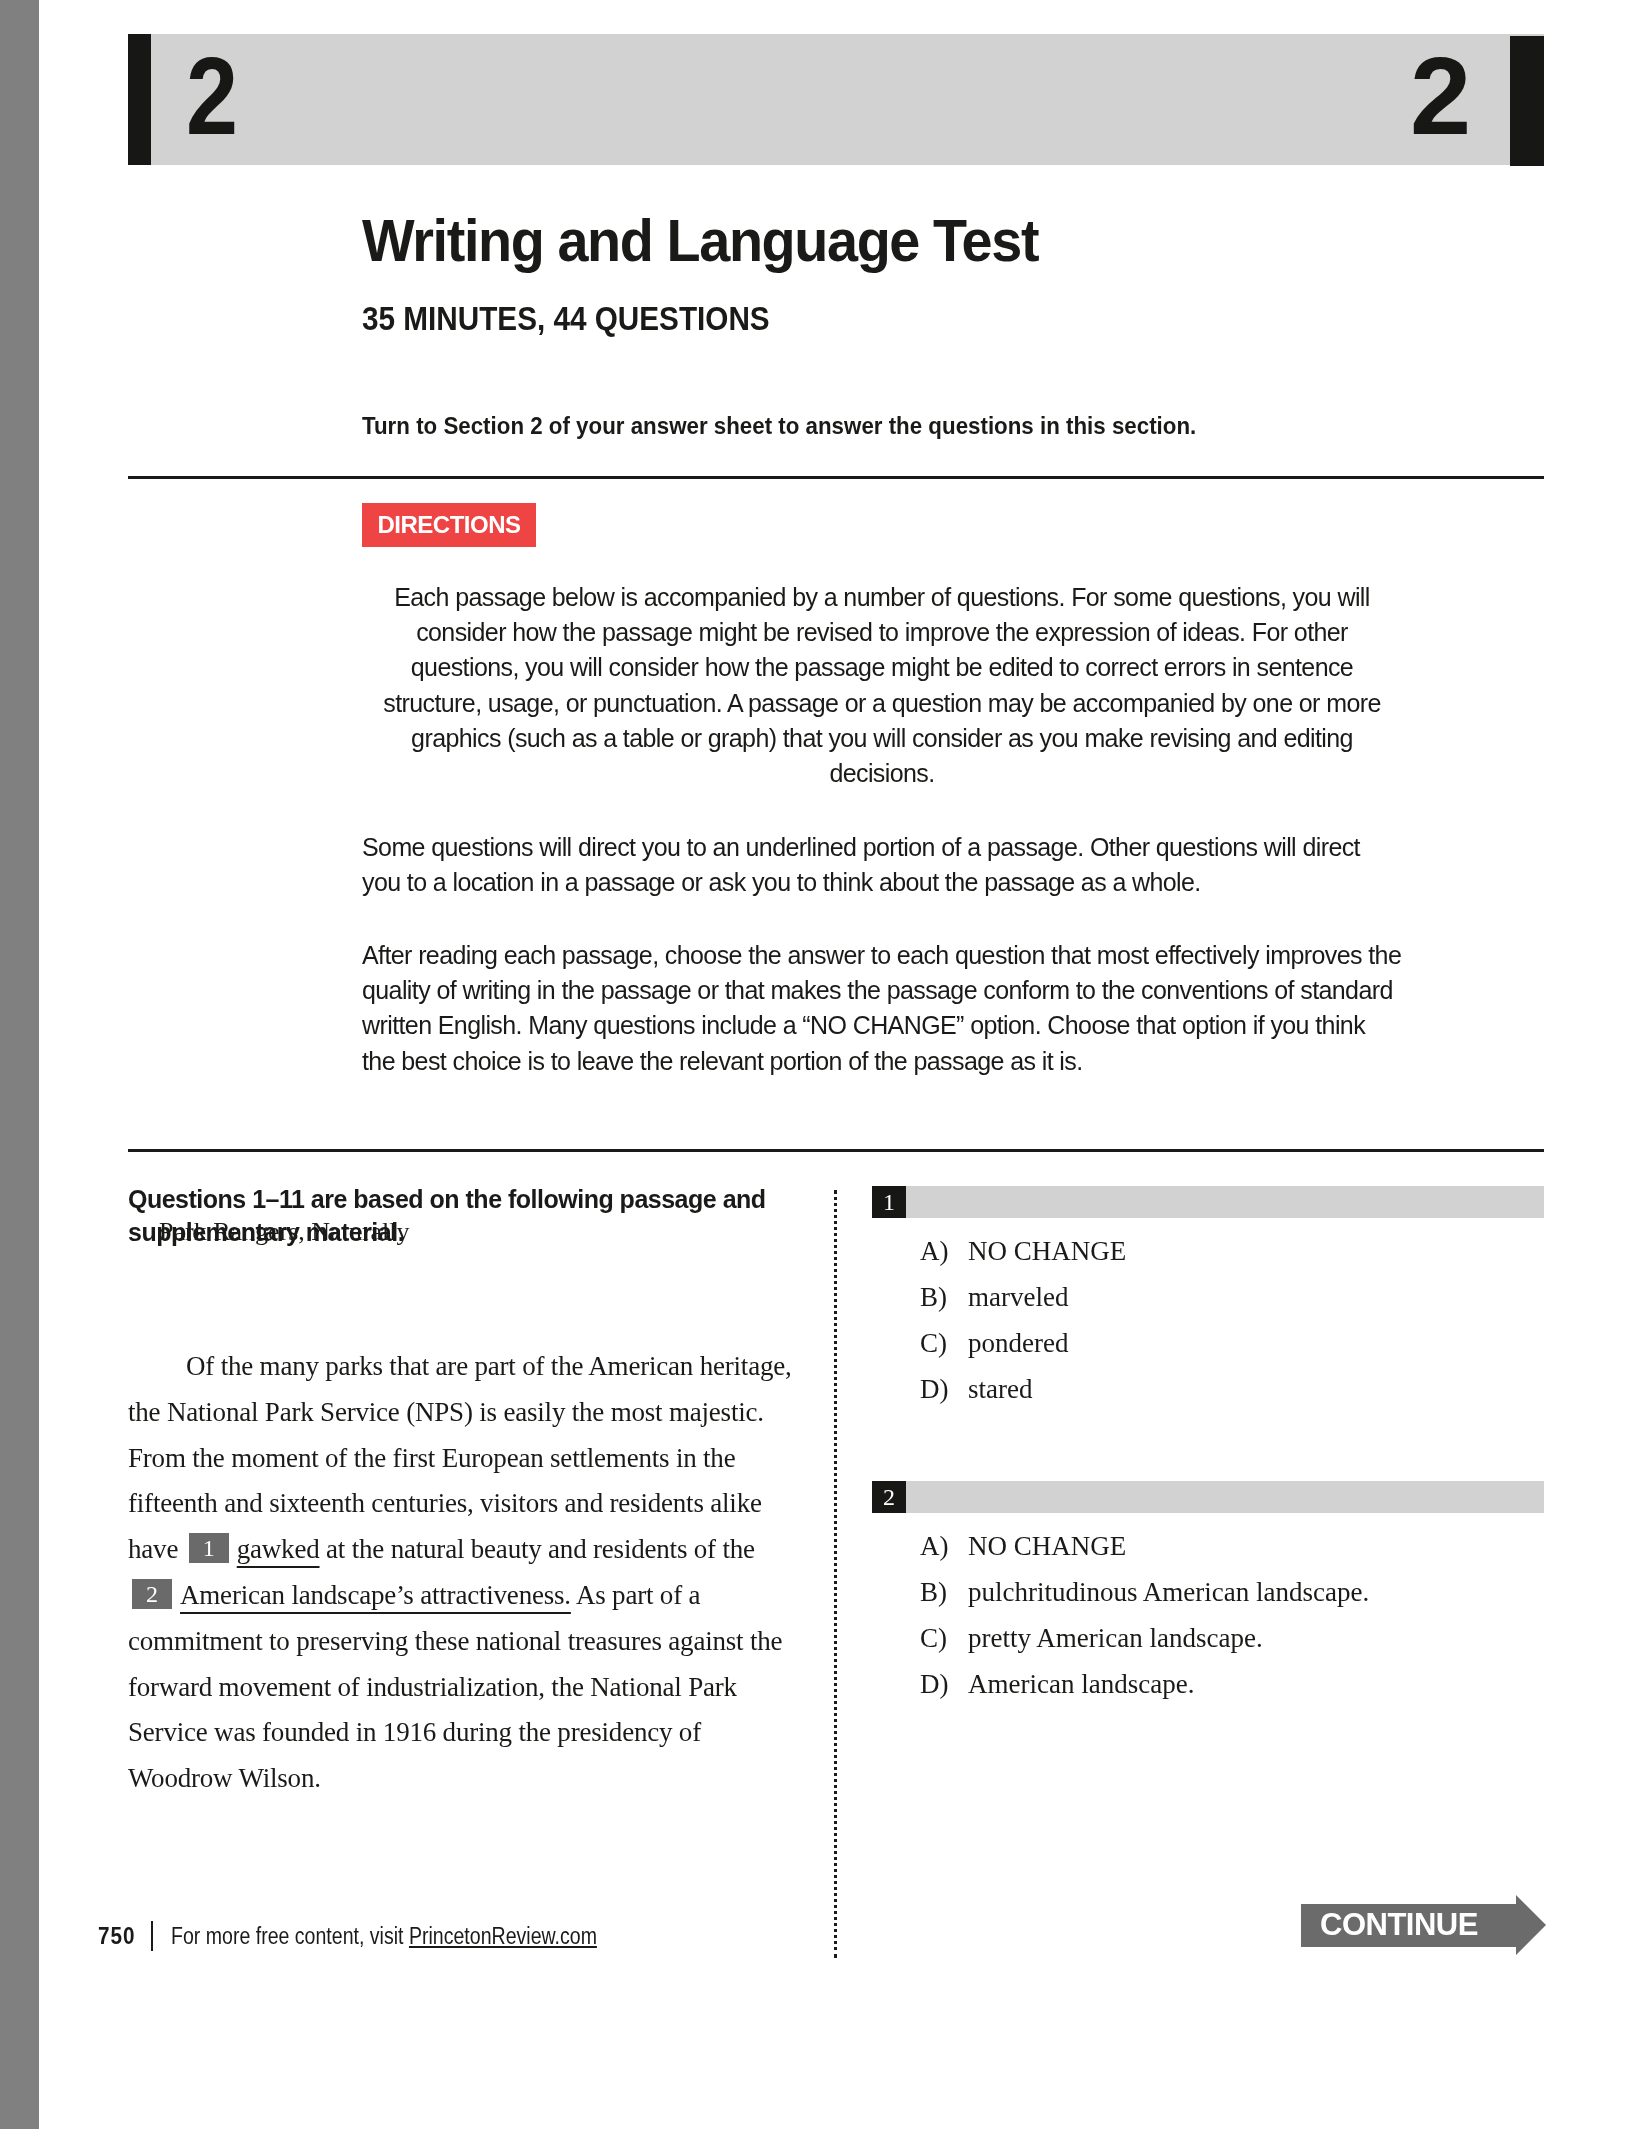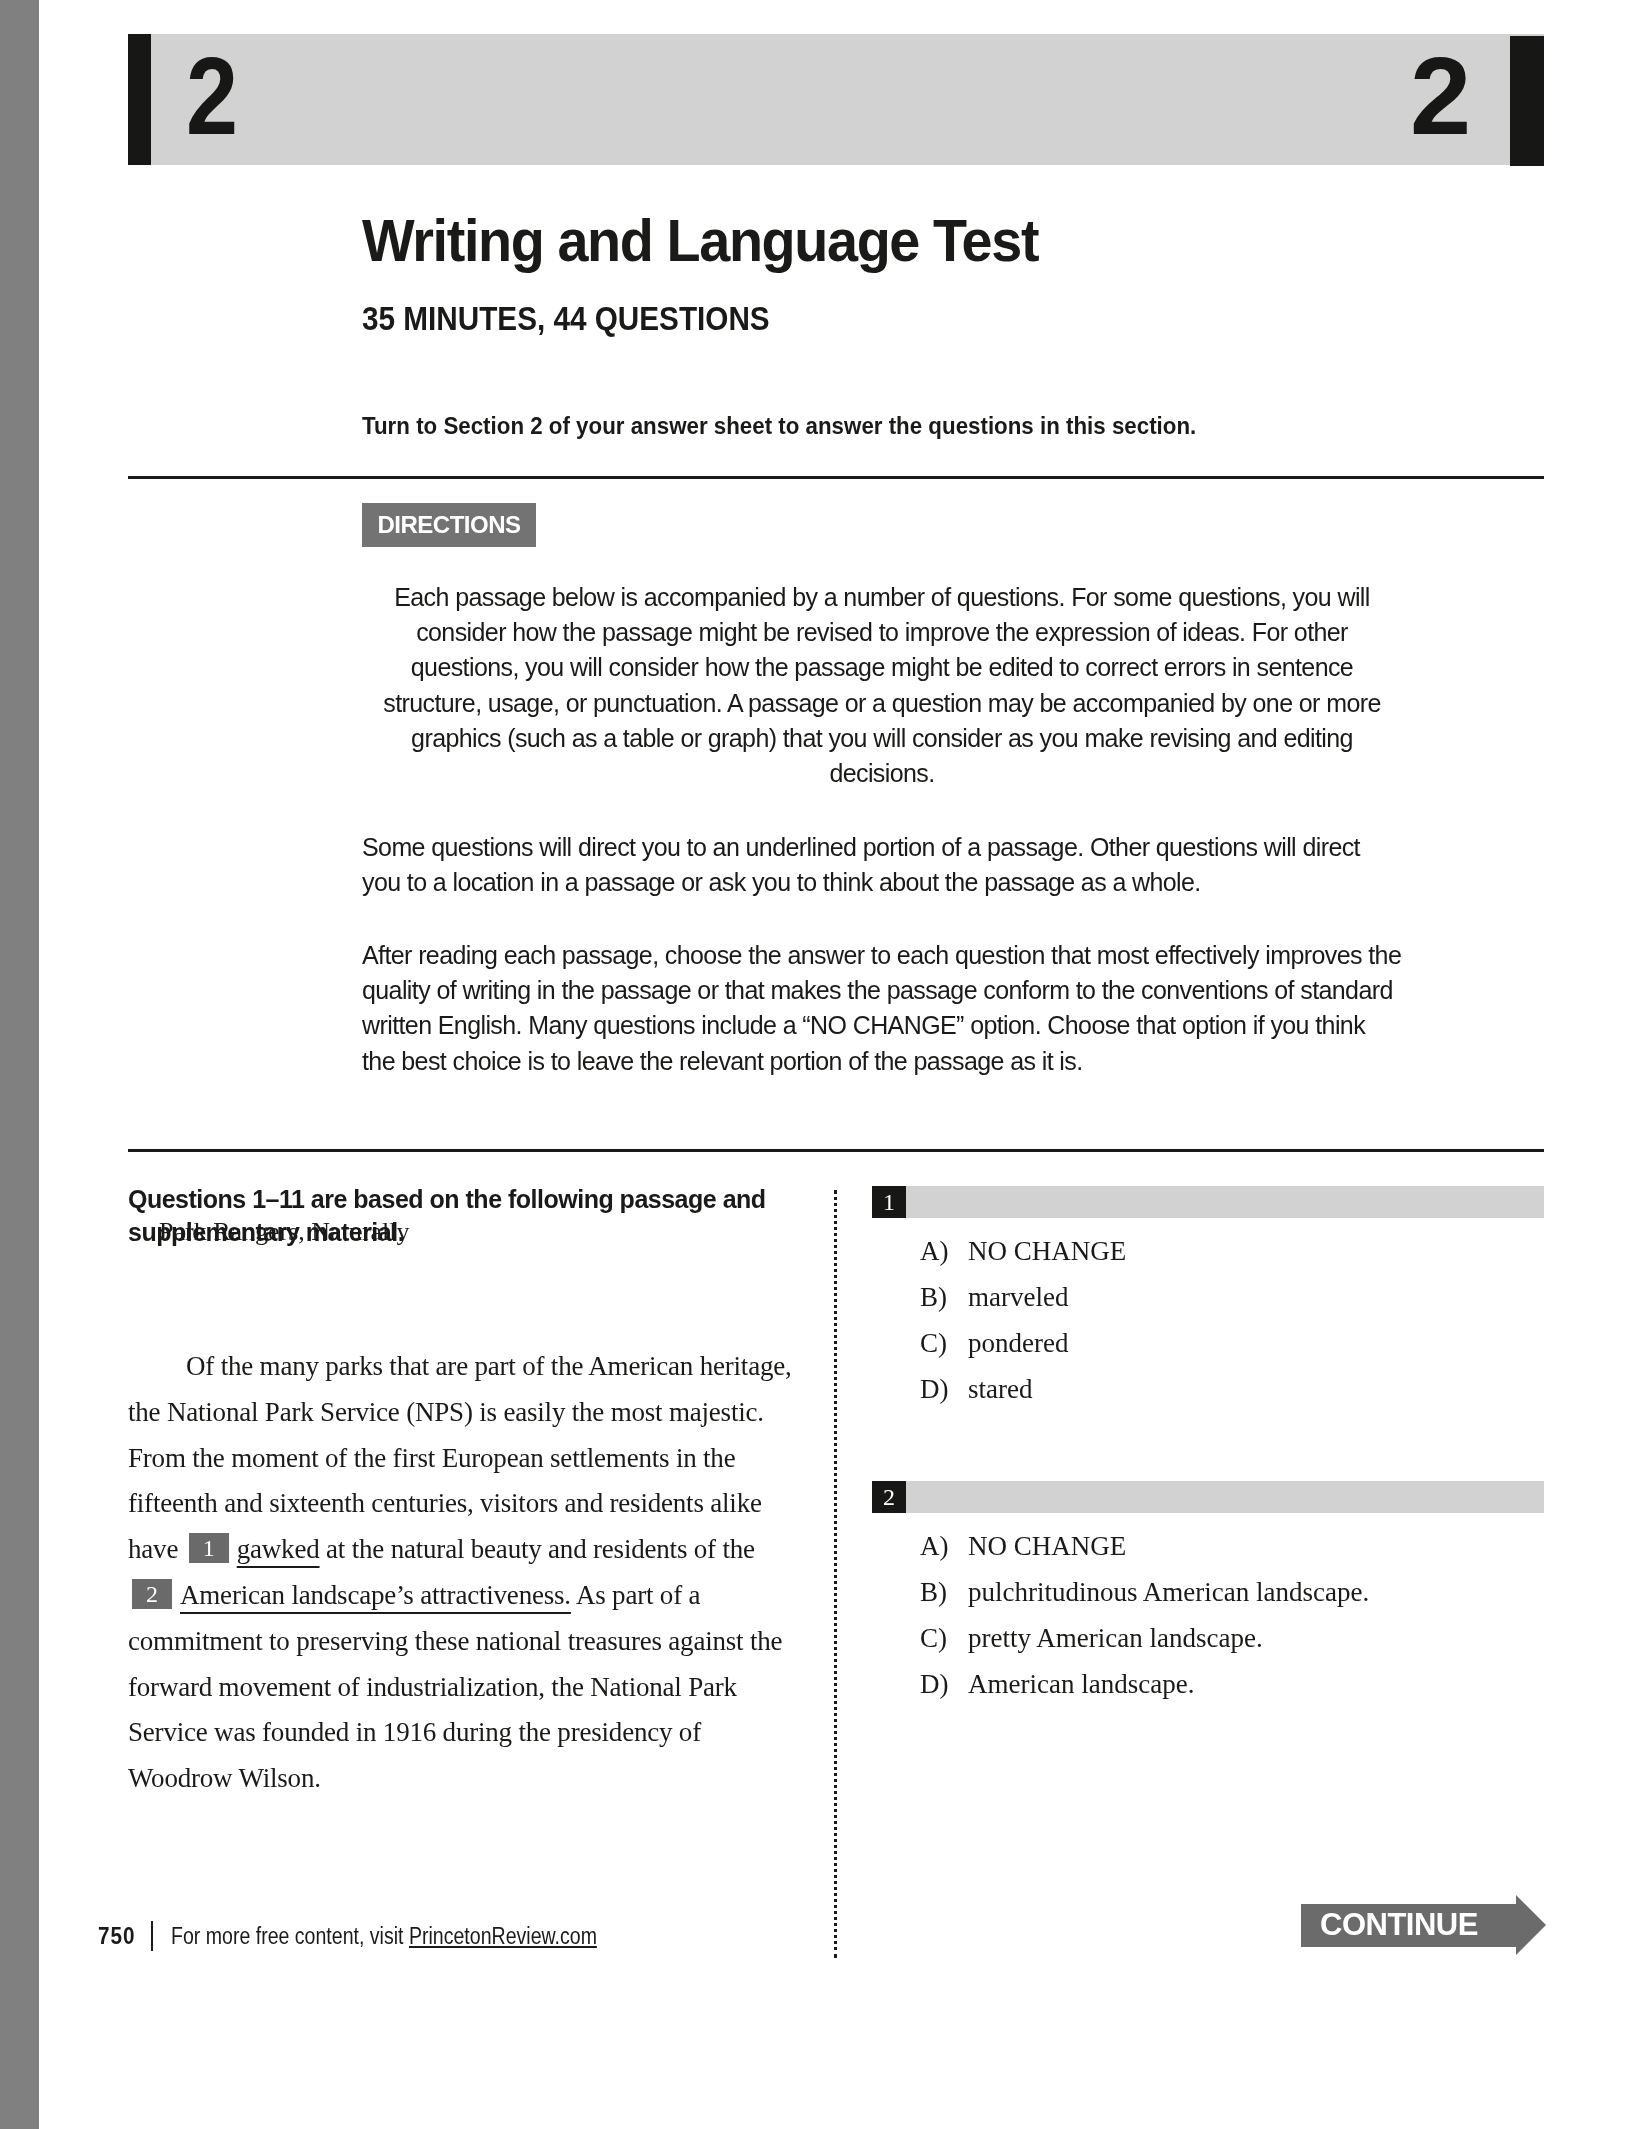--- a/index.html
+++ b/index.html
@@ -24,21 +24,21 @@
     .title { position: absolute; left: 362px; top: 206px; font-size: 60px; font-weight: bold; letter-spacing: -1.5px; transform: scaleX(0.93); transform-origin: left; }
     .subtitle { position: absolute; left: 362px; top: 300px; font-size: 33px; font-weight: bold; transform: scaleX(0.9); transform-origin: left; }
     .instruction { position: absolute; left: 362px; top: 412px; font-size: 24px; font-weight: bold; transform: scaleX(0.93); transform-origin: left; white-space: nowrap; }
 
     .hrule { position: absolute; left: 128px; width: 1416px; height: 3px; background: #1a1a18; }
     .hrule.r1 { top: 476px; }
     .hrule.r2 { top: 1149px; }
 
     .directions-badge {
       position: absolute; left: 362px; top: 503px; width: 174px; height: 44px;
-      background: #737373; color: #ffffff; font-weight: bold; font-size: 24px;
+      background: #ef4444; color: #ffffff; font-weight: bold; font-size: 24px;
       line-height: 44px; text-align: center; letter-spacing: -0.5px;
     }
     .directions-text { position: absolute; left: 362px; width: 1040px; font-size: 25px; line-height: 35.2px; letter-spacing: -0.6px; }
     .directions-text.p1 { top: 580px; text-align: center; }
     .directions-text.p2 { top: 830px; }
     .directions-text.p3 { top: 938px; }
 
     
     .passage-intro { position: absolute; left: 128px; top: 1183px; width: 680px; font-size: 25px; font-weight: bold; line-height: 33px; letter-spacing: -0.5px; }
     .passage-title { position: absolute; left: 128px; top: 1217px; font-family: "Liberation Serif", serif; font-weight: normal; font-size: 26px; margin-left: 31px; }

